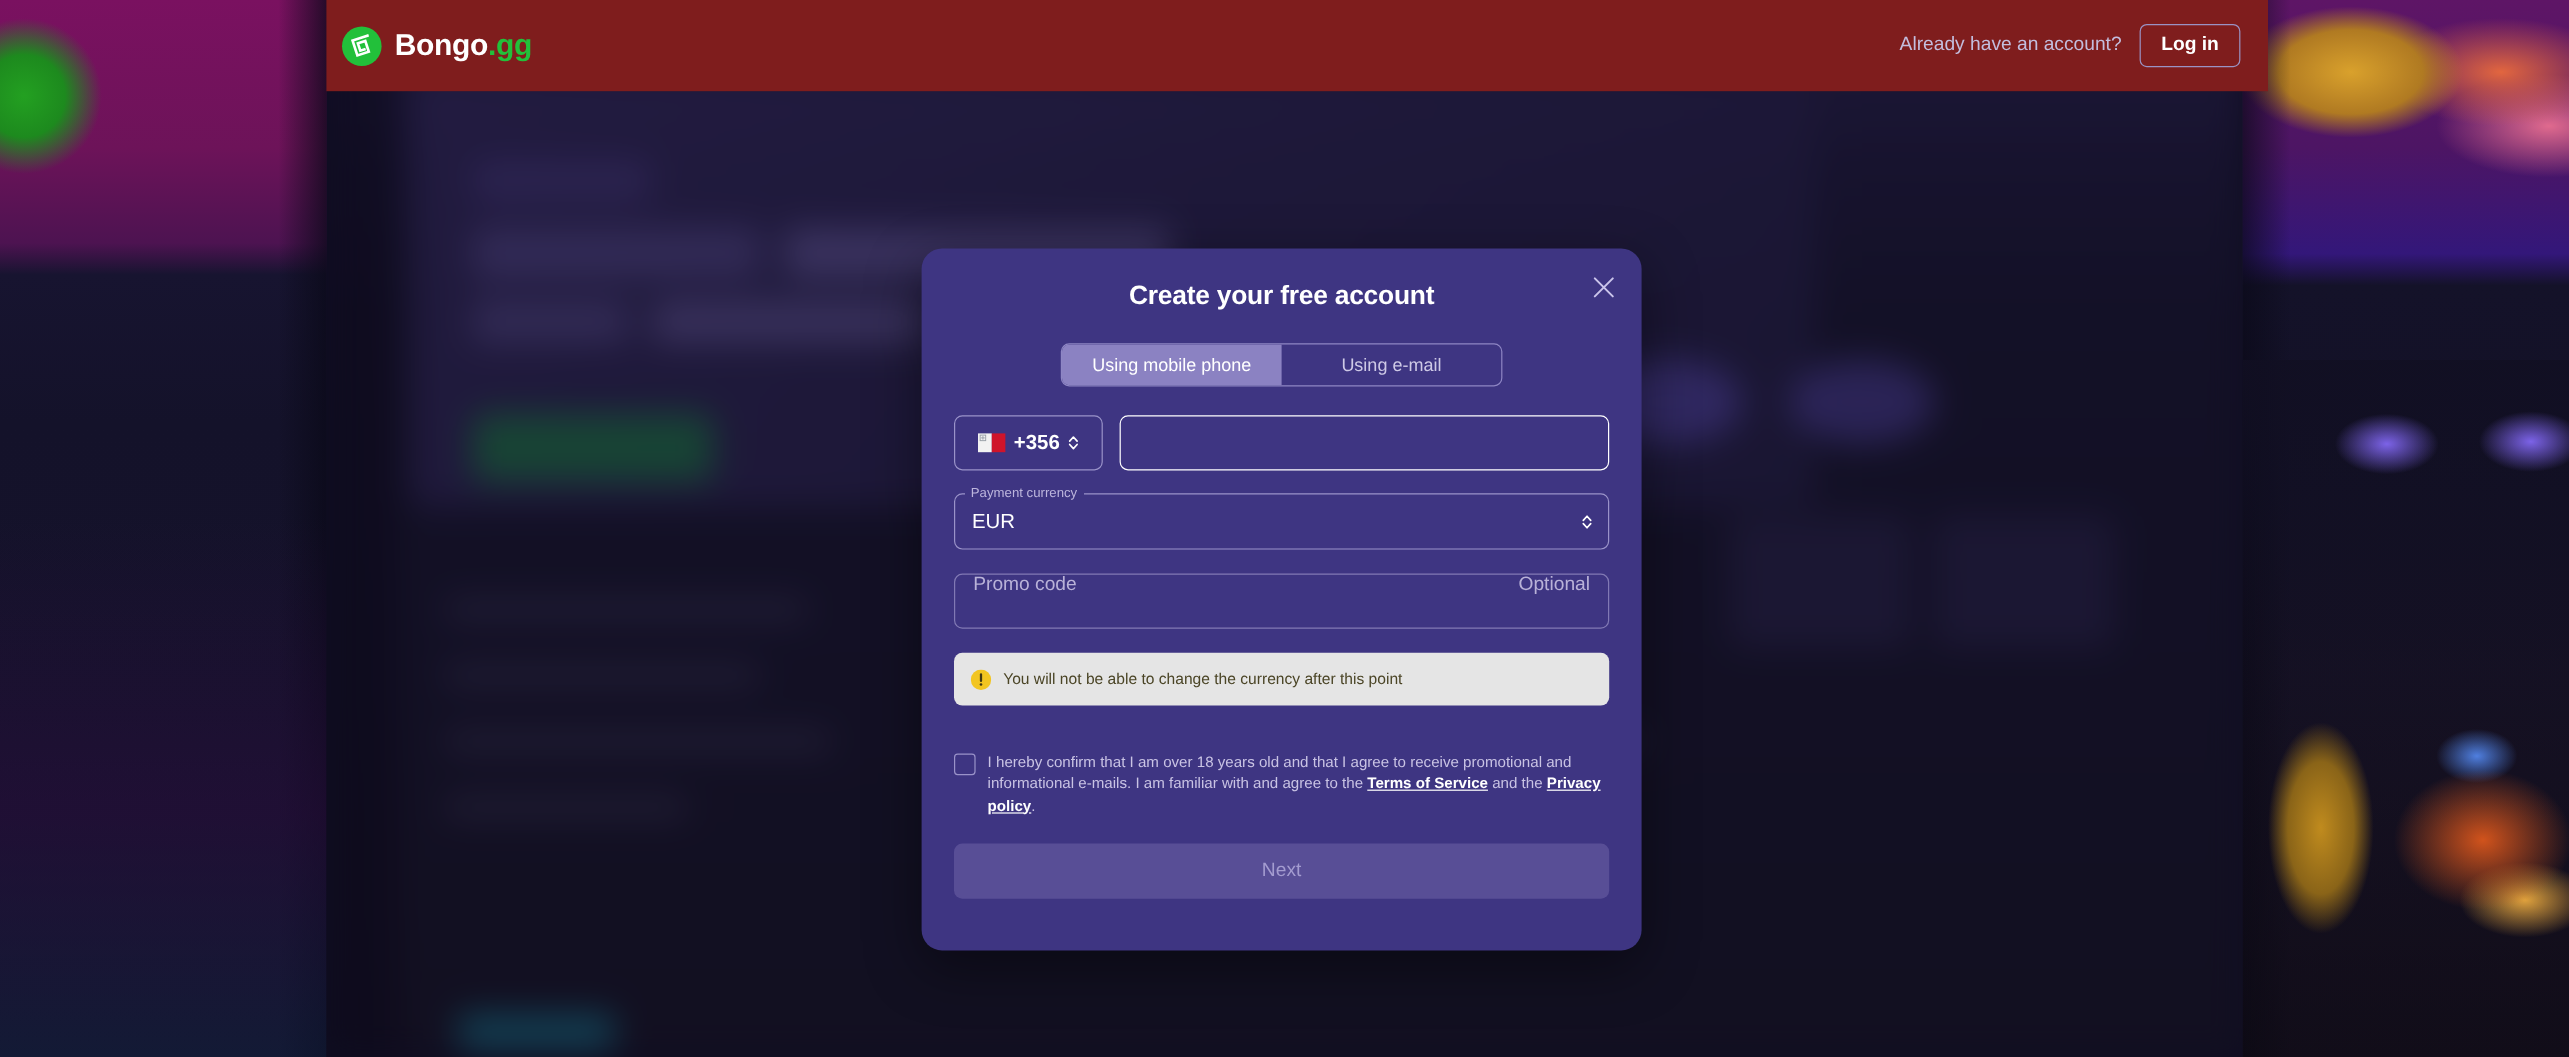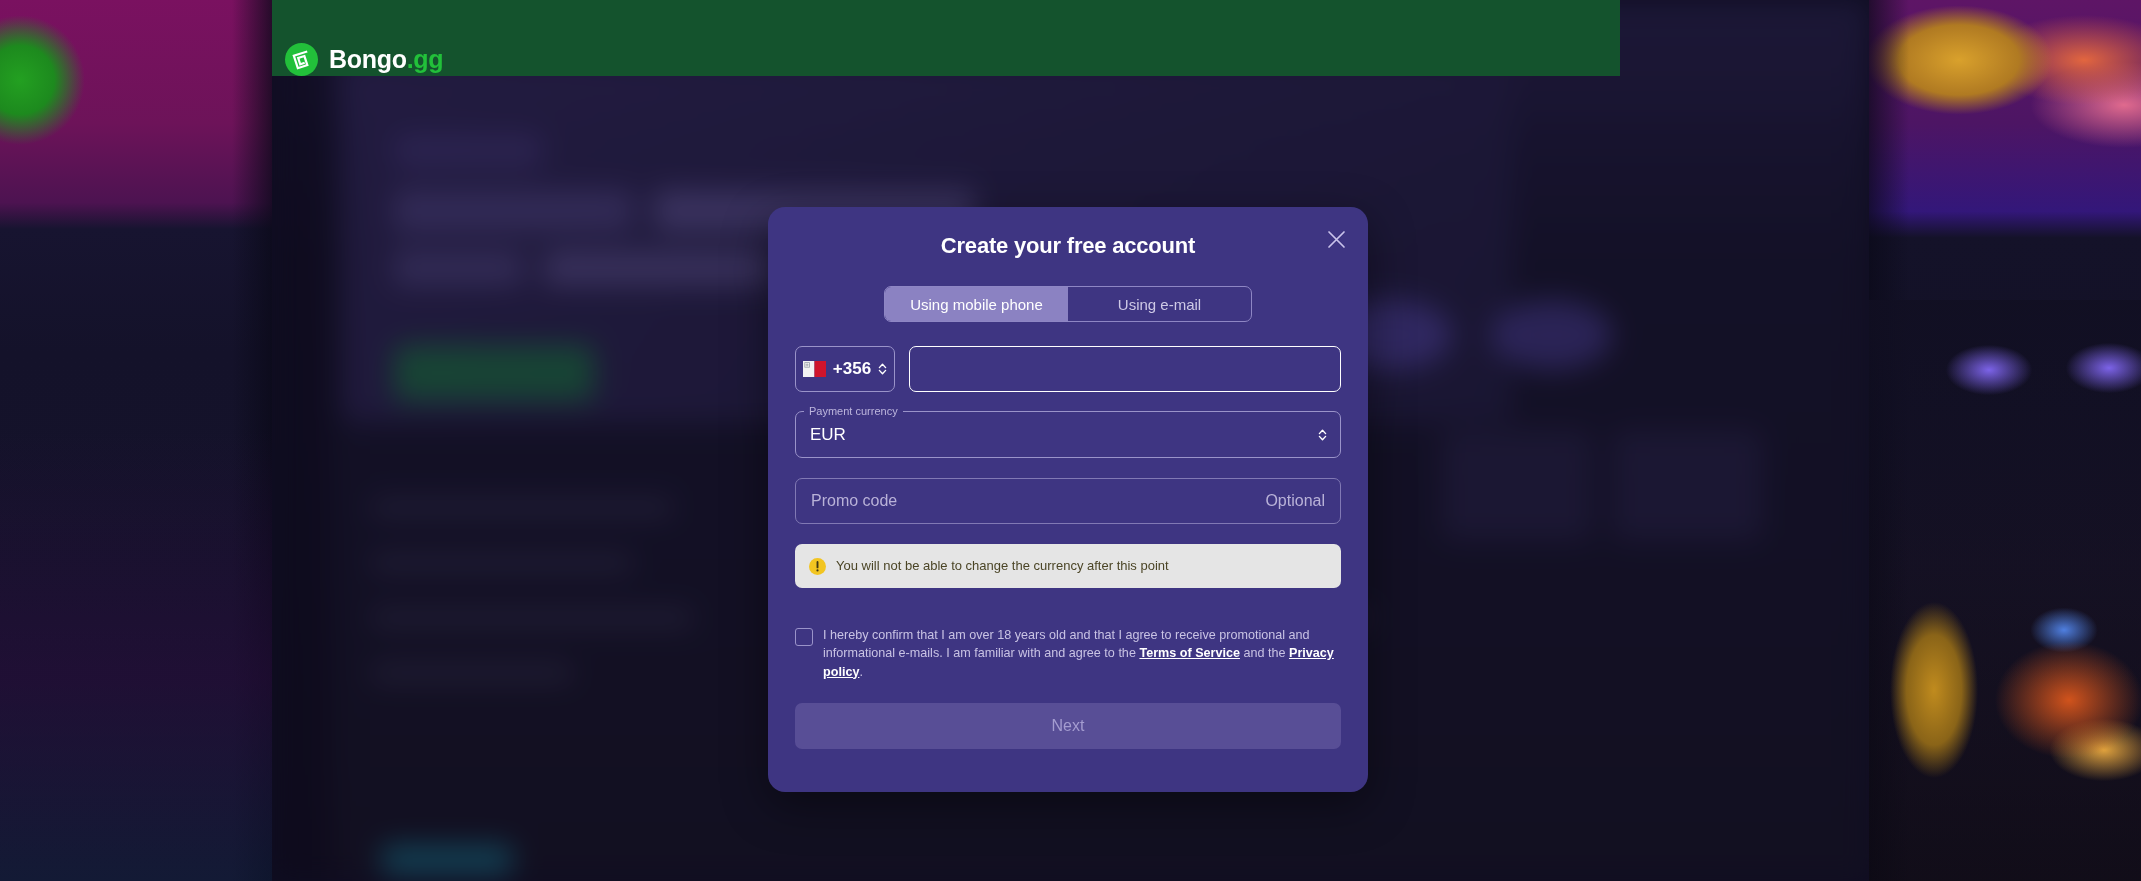--- a/index.html
+++ b/index.html
@@ -139,24 +139,24 @@
   }
   .bg-center .c-teal {
     position: absolute; left: 110px; top: 845px; width: 130px; height: 30px;
     background: #1aa6c0; border-radius: 6px; opacity: .6;
   }
 
   
   .topbar {
     position: absolute;
     left: 272px; top: 0;
-    width: 1348px; height: 76px;
-    background: #14532d;
+    width: 1618px; height: 76px;
+    background: #7f1d1d;
     display: flex;
-    align-items: flex-end;
+    align-items: center;
     z-index: 5;
   }
   .brand {
     display: flex; align-items: center; gap: 11px;
     margin-left: 13px;
   }
   .brand-mark {
     width: 33px; height: 33px; border-radius: 50%;
     background: #22c03a;
     display: flex; align-items: center; justify-content: center;
@@ -255,21 +255,21 @@
   .form-area {
     padding: 0 27px;
     margin-top: 24px;
   }
 
   .row-phone {
     display: flex;
     gap: 14px;
   }
   .cc-select {
-    width: 100px; height: 46px;
+    width: 124px; height: 46px;
     border: 1px solid #9a93c9;
     border-radius: 7px;
     background: transparent;
     display: flex; align-items: center; justify-content: center;
     gap: 7px;
     cursor: pointer;
   }
   .flag-mt {
     width: 23px; height: 16px;
     display: block;
@@ -329,21 +329,21 @@
     height: 46px;
     display: flex; align-items: center;
   }
   .field-outlined.as-select { cursor: pointer; }
 
   .promo-field {
     margin-top: 20px;
     height: 46px;
     border: 1px solid #8179b4;
     border-radius: 7px;
-    display: flex; align-items: center;
+    display: flex; align-items: flex-start;
     padding: 0 15px;
     cursor: text;
   }
   .promo-ph {
     font-size: 16px; color: #b9b2d8;
   }
   .promo-opt {
     margin-left: auto;
     font-size: 16px; color: #b9b2d8;
   }
@@ -442,20 +442,24 @@
   <div class="topbar">
     <div class="brand">
       <span class="brand-mark">
         <svg width="22" height="22" viewBox="0 0 22 22" aria-hidden="true">
           <path d="M17.5 4.5 L4.5 4.5 L4.5 17.5 L14.5 17.5 L14.5 8 L8 8 L8 14.5 L11.6 14.5" fill="none" stroke="#ffffff" stroke-width="2.2" stroke-linecap="square" stroke-linejoin="miter" transform="rotate(-18 11 11)"></path>
         </svg>
       </span>
       <span class="brand-text"><span>Bongo</span><span class="gg">.gg</span></span>
     </div>
 
+    <div class="topbar-right">
+      <span class="acct-text">Already have an account?</span>
+      <button class="login-btn">Log in</button>
+    </div>
   </div>
 
   <div class="scrim"></div>
 
   <div class="modal">
 
     <button class="modal-close">
       <svg width="19" height="19" viewBox="0 0 19 19" aria-hidden="true">
         <path d="M2 2 L17 17 M17 2 L2 17" stroke="#c9c3ea" stroke-width="1.7" stroke-linecap="round"></path>
       </svg>

